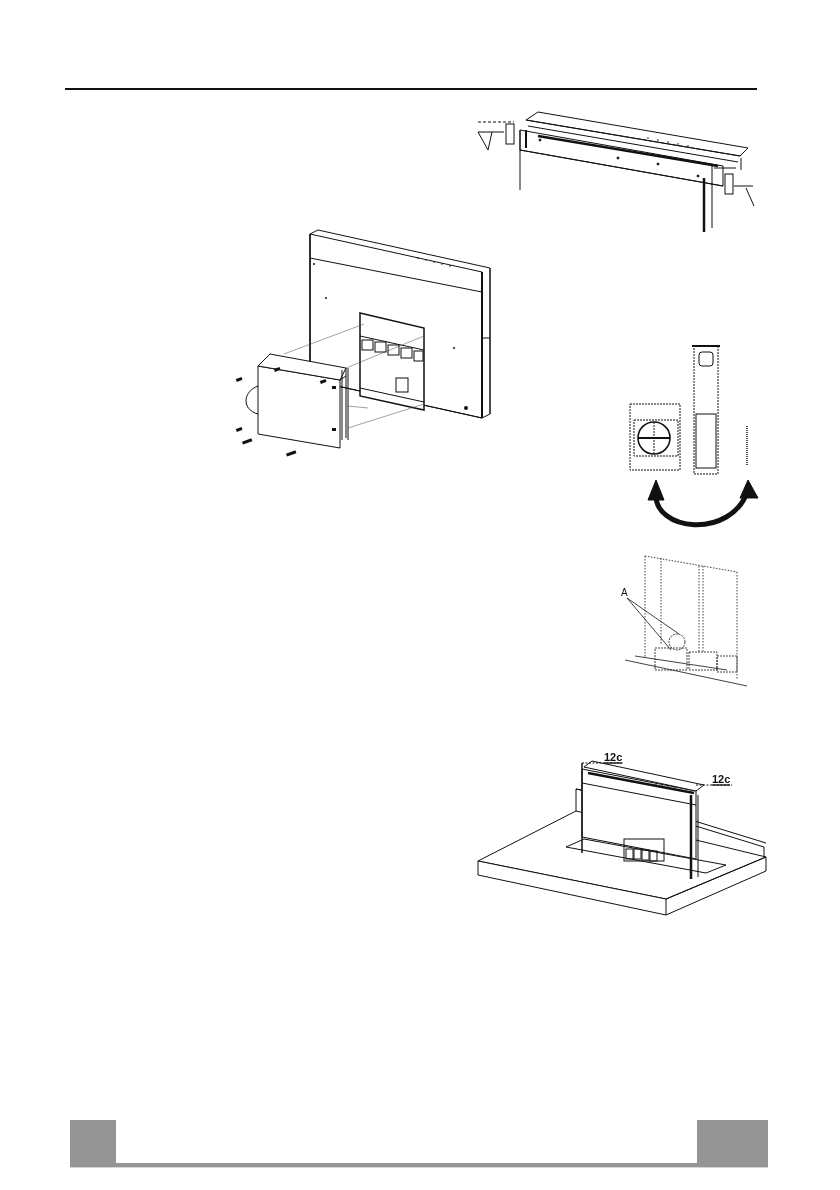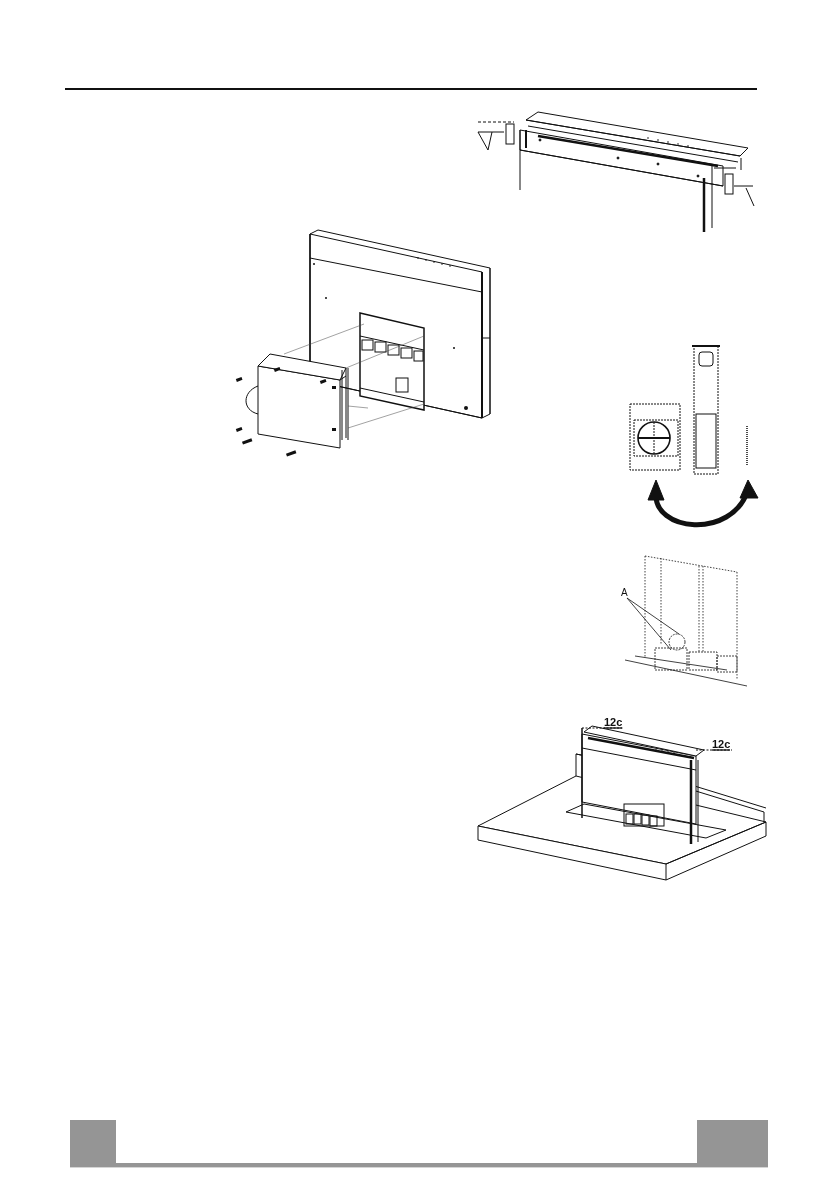--- a/index.html
+++ b/index.html
@@ -173,21 +173,21 @@
         <rect x="74" y="104" width="28" height="18"></rect>
         <rect x="102" y="108" width="20" height="16"></rect>
         <circle cx="62" cy="94" r="8"></circle>
       </g>
       <line x1="20" y1="108" x2="112" y2="122"></line>
     </g>
     <text class="a-label" x="6" y="48">A</text>
   </svg>
 </div>
 
-<div class="fig" style="left:476px; top:714px;">
+<div class="fig" style="left:476px; top:749px;">
   <svg width="290" height="172" viewBox="0 0 290 172">
     <g stroke="#111" fill="none" stroke-width="1">
 
       <polygon points="2,112 100,62 290,108 190,150" fill="#fff"></polygon>
       <polygon points="2,112 190,150 190,166 2,126" fill="#fff"></polygon>
       <line x1="190" y1="150" x2="290" y2="108"></line>
       <line x1="190" y1="166" x2="290" y2="122"></line>
       <line x1="290" y1="108" x2="290" y2="122"></line>
 
       <polyline points="100,62 100,40 110,42 110,64"></polyline>

